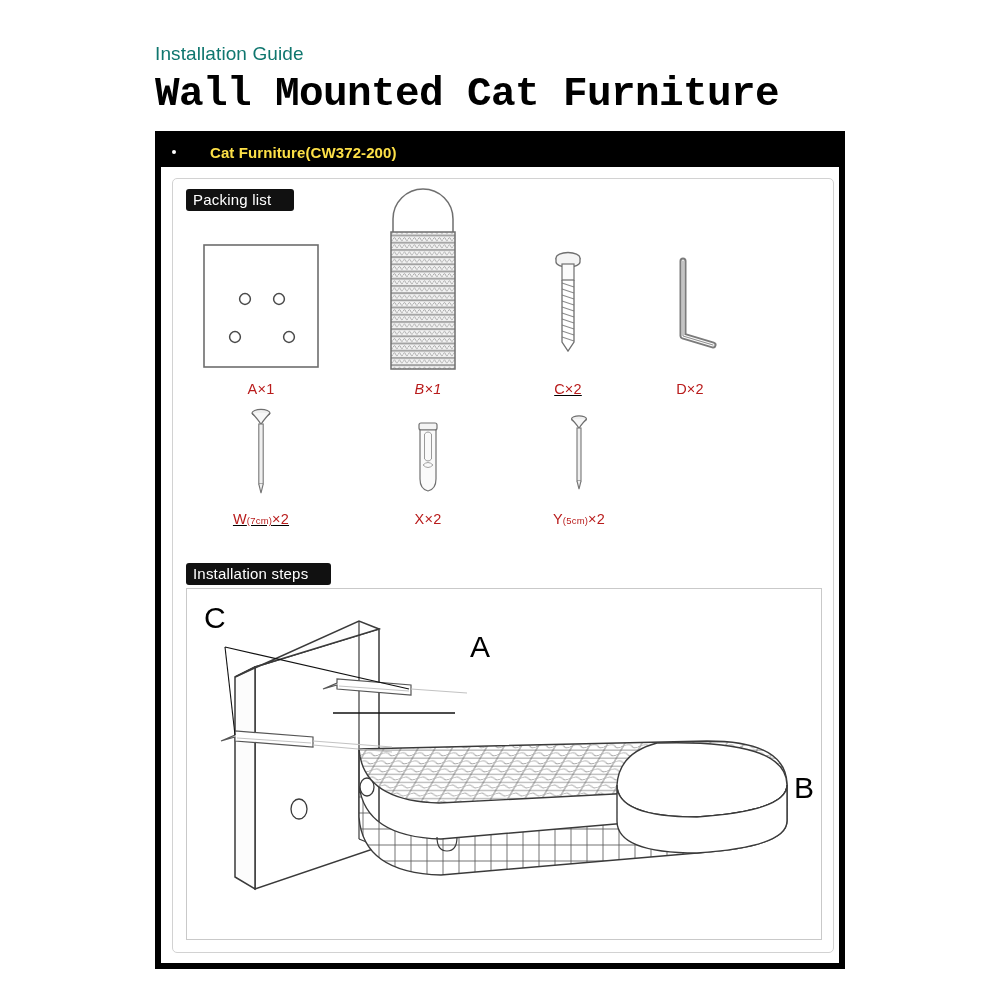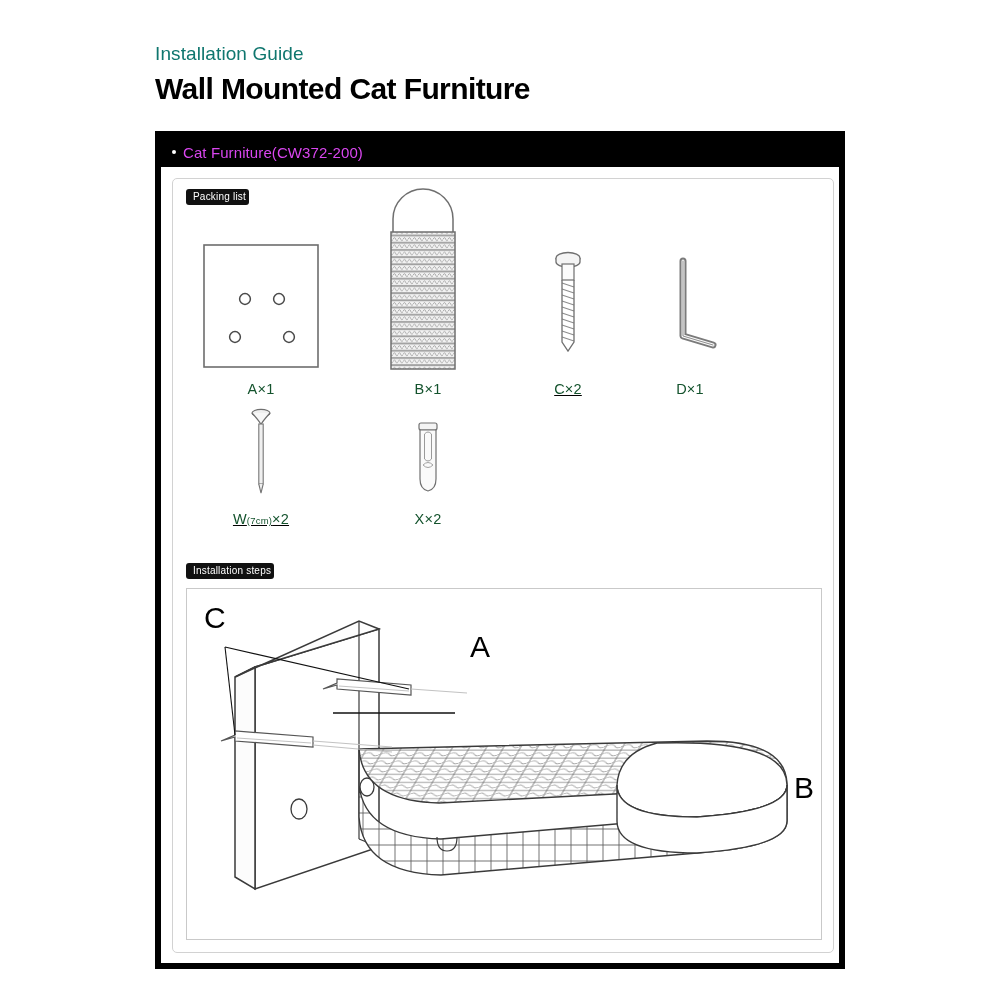--- a/index.html
+++ b/index.html
@@ -25,25 +25,26 @@
   }
   #kicker {
     font-size: 19px;
     font-weight: 400;
     color: #0f766e;
     letter-spacing: 0.1px;
     line-height: 1.1;
   }
   #maintitle {
     margin-top: 8px;
-    font-size: 30px;
+    font-size: 41px;
     font-weight: 700;
     letter-spacing: -0.6px;
     line-height: 1.05;
     color: #000000;
+    font-family: Liberation Mono, monospace;
   }
 
   
   #card {
     position: absolute;
     left: 155px;
     top: 131px;
     width: 690px;
     height: 838px;
     border: 6px solid #000000;
@@ -59,67 +60,68 @@
     box-sizing: border-box;
   }
   #titlebar .bullet {
     width: 4px; height: 4px;
     background: #ffffff;
     border-radius: 50%;
     margin-right: 7px;
     flex: none;
   }
   #titlebar .tbtext {
-    color: #d946ef;
+    color: #fde047;
     font-size: 15px;
-    font-weight: 400;
+    font-weight: 700;
     letter-spacing: 0.1px;
+    margin-left: 27px;
   }
 
   
   #innerpanel {
     position: absolute;
     left: 11px;
     top: 41px;
     width: 662px;
     height: 775px;
     border: 1px solid #d2d2d2;
     border-radius: 5px;
     box-sizing: border-box;
     background: #ffffff;
   }
 
   
   .badge {
     position: absolute;
     background: #111111;
     color: #ffffff;
-    font-size: 10px;
+    font-size: 15px;
     font-weight: 400;
-    padding: 2px 3px 3px 7px;
+    padding: 2px 23px 3px 7px;
     border-radius: 3px;
     letter-spacing: 0.2px;
     white-space: nowrap;
   }
   #badge-packing { left: 13px; top: 10px; }
   #badge-steps   { left: 13px; top: 384px; }
 
   
   .part {
     position: absolute;
     text-align: center;
   }
   .part .art {
     position: relative;
     margin: 0 auto;
   }
   .part .plabel {
     font-size: 14.5px;
     font-weight: 400;
-    color: #14532d;
+    color: #b91c1c;
     white-space: nowrap;
     letter-spacing: 0.2px;
   }
   .part .plabel .sub {
     font-size: 9.5px;
     vertical-align: baseline;
   }
 
   
   #stepsbox {
@@ -166,21 +168,21 @@
           <rect x="9" y="4" width="114" height="122" fill="#ffffff" stroke="#6d6d6d" stroke-width="1.6"></rect>
           <circle cx="50" cy="58" r="5.4" fill="#ffffff" stroke="#4a4a4a" stroke-width="1.5"></circle>
           <circle cx="84" cy="58" r="5.4" fill="#ffffff" stroke="#4a4a4a" stroke-width="1.5"></circle>
           <circle cx="40" cy="96" r="5.4" fill="#ffffff" stroke="#4a4a4a" stroke-width="1.5"></circle>
           <circle cx="94" cy="96" r="5.4" fill="#ffffff" stroke="#4a4a4a" stroke-width="1.5"></circle>
         </svg>
       </div>
       <div class="plabel">A×1</div>
     </div>
 
-    <div class="part" style="left:195px; top:6px; width:120px;">
+    <div class="part" style="left:195px; top:6px; width:120px;font-style:italic;">
       <div class="art">
         <svg width="120" height="196" viewBox="0 0 120 196">
           <defs>
             <pattern id="ropeTex" width="5" height="7.2" patternUnits="userSpaceOnUse">
               <rect width="5" height="7.2" fill="#f2f2f2"></rect>
               <path d="M0 0.6 h5 M0 7.0 h5" stroke="#8a8a8a" stroke-width="0.9"></path>
               <path d="M0.2 3.8 q1.3 -3 2.5 0 q1.2 3 2.5 0" fill="none" stroke="#9b9b9b" stroke-width="0.8"></path>
             </pattern>
           </defs>
 
@@ -210,21 +212,21 @@
     </div>
 
     <div class="part" style="left:462px; top:62px; width:110px;">
       <div class="art">
         <svg width="110" height="140" viewBox="0 0 110 140">
           <path d="M48 20 L48 95 L78 104" fill="none" stroke="#7b7b7b" stroke-width="7" stroke-linecap="round" stroke-linejoin="round"></path>
           <path d="M48 20 L48 95 L78 104" fill="none" stroke="#fafafa" stroke-width="3" stroke-linecap="round" stroke-linejoin="round"></path>
           <path d="M48 20 L48 95 L78 104" fill="none" stroke="#8d8d8d" stroke-width="1" stroke-linecap="round" stroke-linejoin="round"></path>
         </svg>
       </div>
-      <div class="plabel">D×1</div>
+      <div class="plabel">D×2</div>
     </div>
 
 
     <div class="part" style="left:22px; top:222px; width:132px;text-decoration:underline;">
       <div class="art">
         <svg width="132" height="110" viewBox="0 0 132 110">
           <g transform="translate(66,0)">
             <ellipse cx="0" cy="12" rx="9" ry="3.6" fill="#efefef" stroke="#6f6f6f" stroke-width="1.2"></ellipse>
             <path d="M-9 12 Q0 22 0 24 Q0 22 9 12" fill="#f7f7f7" stroke="#6f6f6f" stroke-width="1.2"></path>
             <rect x="-2.2" y="23" width="4.4" height="60" fill="#f0f0f0" stroke="#767676" stroke-width="1.1"></rect>
@@ -243,20 +245,33 @@
             <path d="M-8 29 L-8 78 Q-8 88 0 90 Q8 88 8 78 L8 29 Z" fill="#fafafa" stroke="#717171" stroke-width="1.2"></path>
             <path d="M-3.5 33 L-3.5 58 M3.5 33 L3.5 58" stroke="#9a9a9a" stroke-width="1"></path>
             <path d="M-3.5 33 q3.5 -4 7 0 M-3.5 58 q3.5 4 7 0" fill="none" stroke="#9a9a9a" stroke-width="1"></path>
             <path d="M-5 64 q5 -5 10 0 q-5 5 -10 0" fill="none" stroke="#a2a2a2" stroke-width="1"></path>
           </g>
         </svg>
       </div>
       <div class="plabel">X×2</div>
     </div>
 
+    <div class="part" style="left:340px; top:222px; width:132px;">
+      <div class="art">
+        <svg width="132" height="110" viewBox="0 0 132 110">
+          <g transform="translate(66,0)">
+            <ellipse cx="0" cy="18" rx="7.5" ry="3.2" fill="#efefef" stroke="#6f6f6f" stroke-width="1.2"></ellipse>
+            <path d="M-7.5 18 Q0 26 0 28 Q0 26 7.5 18" fill="#f7f7f7" stroke="#6f6f6f" stroke-width="1.2"></path>
+            <rect x="-2" y="27" width="4" height="53" fill="#f0f0f0" stroke="#767676" stroke-width="1.1"></rect>
+            <path d="M-2 80 L0 88 L2 80" fill="#f0f0f0" stroke="#767676" stroke-width="1.1"></path>
+          </g>
+        </svg>
+      </div>
+      <div class="plabel"><span>Y</span><span class="sub">(5cm)</span><span>×2</span></div>
+    </div>
 
 
     <div class="badge" id="badge-steps">Installation steps</div>
 
     <div id="stepsbox">
       <svg width="634" height="350" viewBox="0 0 634 350">
         <defs>
           <pattern id="weaveTop" width="17" height="13" patternUnits="userSpaceOnUse" patternTransform="skewX(-30) scale(1,0.62)">
             <rect width="17" height="13" fill="#ffffff"></rect>
             <path d="M0 0 h17 M0 13 h17 M0 0 v13 M17 0 v13" stroke="#5a5a5a" stroke-width="0.85" fill="none"></path>

